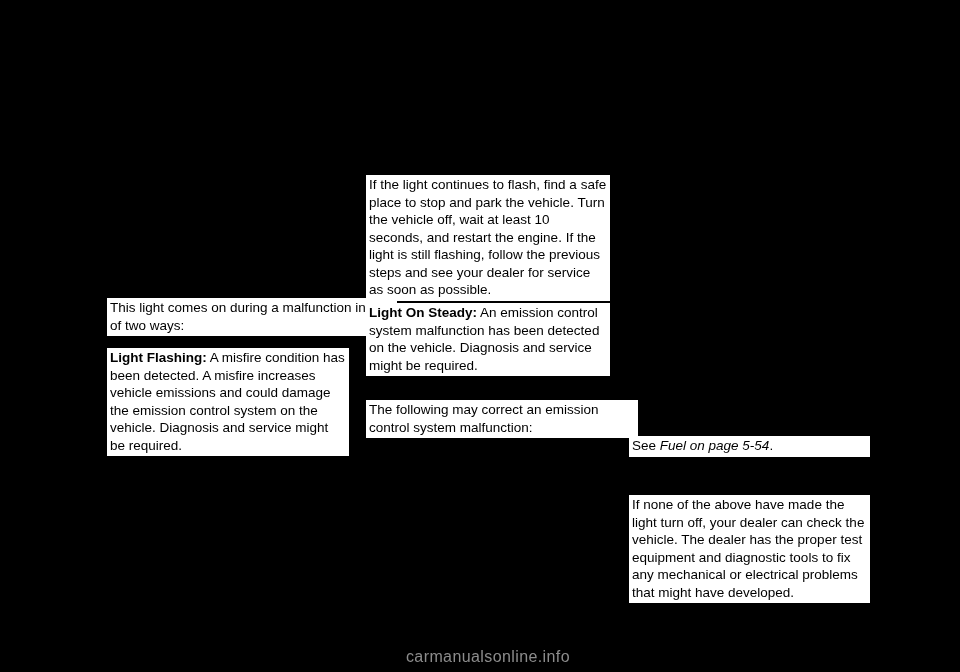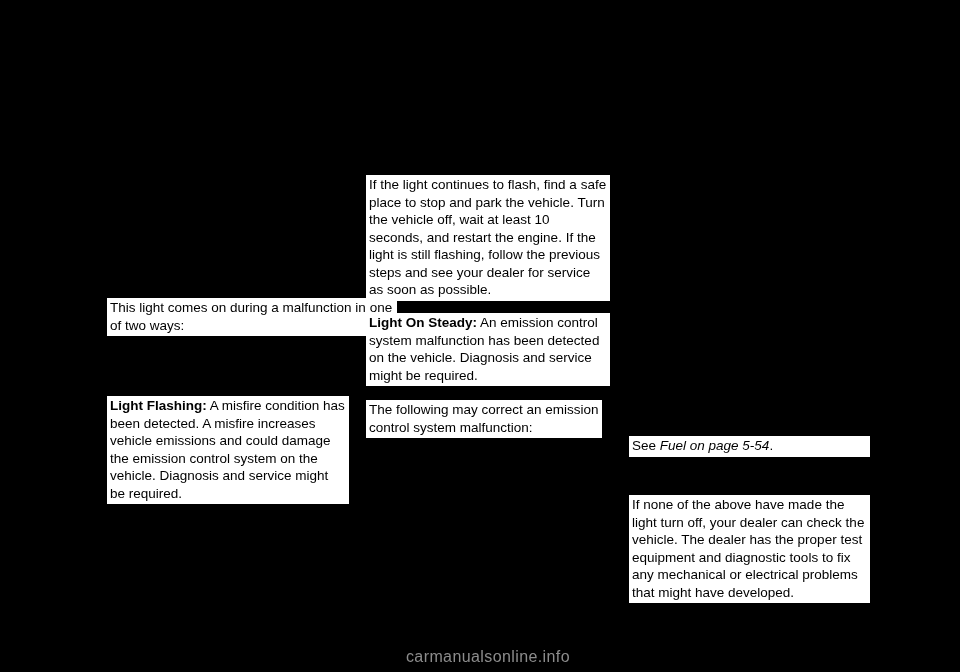--- a/index.html
+++ b/index.html
@@ -45,25 +45,25 @@
     bottom: 6px;
     width: 960px;
     text-align: center;
     color: #8c8c8c;
     font-size: 16px;
     letter-spacing: 0.4px;
     font-family: "Liberation Sans", sans-serif;
   }
   
   #c1-intro { left: 107px; top: 298px; width: 290px; }
-  #c1-flashing { left: 107px; top: 348px; width: 242px; margin-top: 48px; }
+  #c1-flashing { left: 107px; top: 348px; width: 242px; }
   
   #c2-continues { left: 366px; top: 175px; width: 244px; }
-  #c2-steady { left: 366px; top: 313px; width: 244px; }
-  #c2-following { left: 366px; top: 400px; width: 236px; }
+  #c2-steady { left: 366px; top: 303px; width: 244px; }
+  #c2-following { left: 366px; top: 400px; width: 272px; }
   
   #c3-conditions { left: 629px; top: 364px; width: 241px; }
   #c3-see { left: 629px; top: 436px; width: 241px; }
   #c3-none { left: 629px; top: 459px; width: 241px; margin-top: 36px; }
 </style>
 </head>
 <body>
 
 <div class="page">
 

